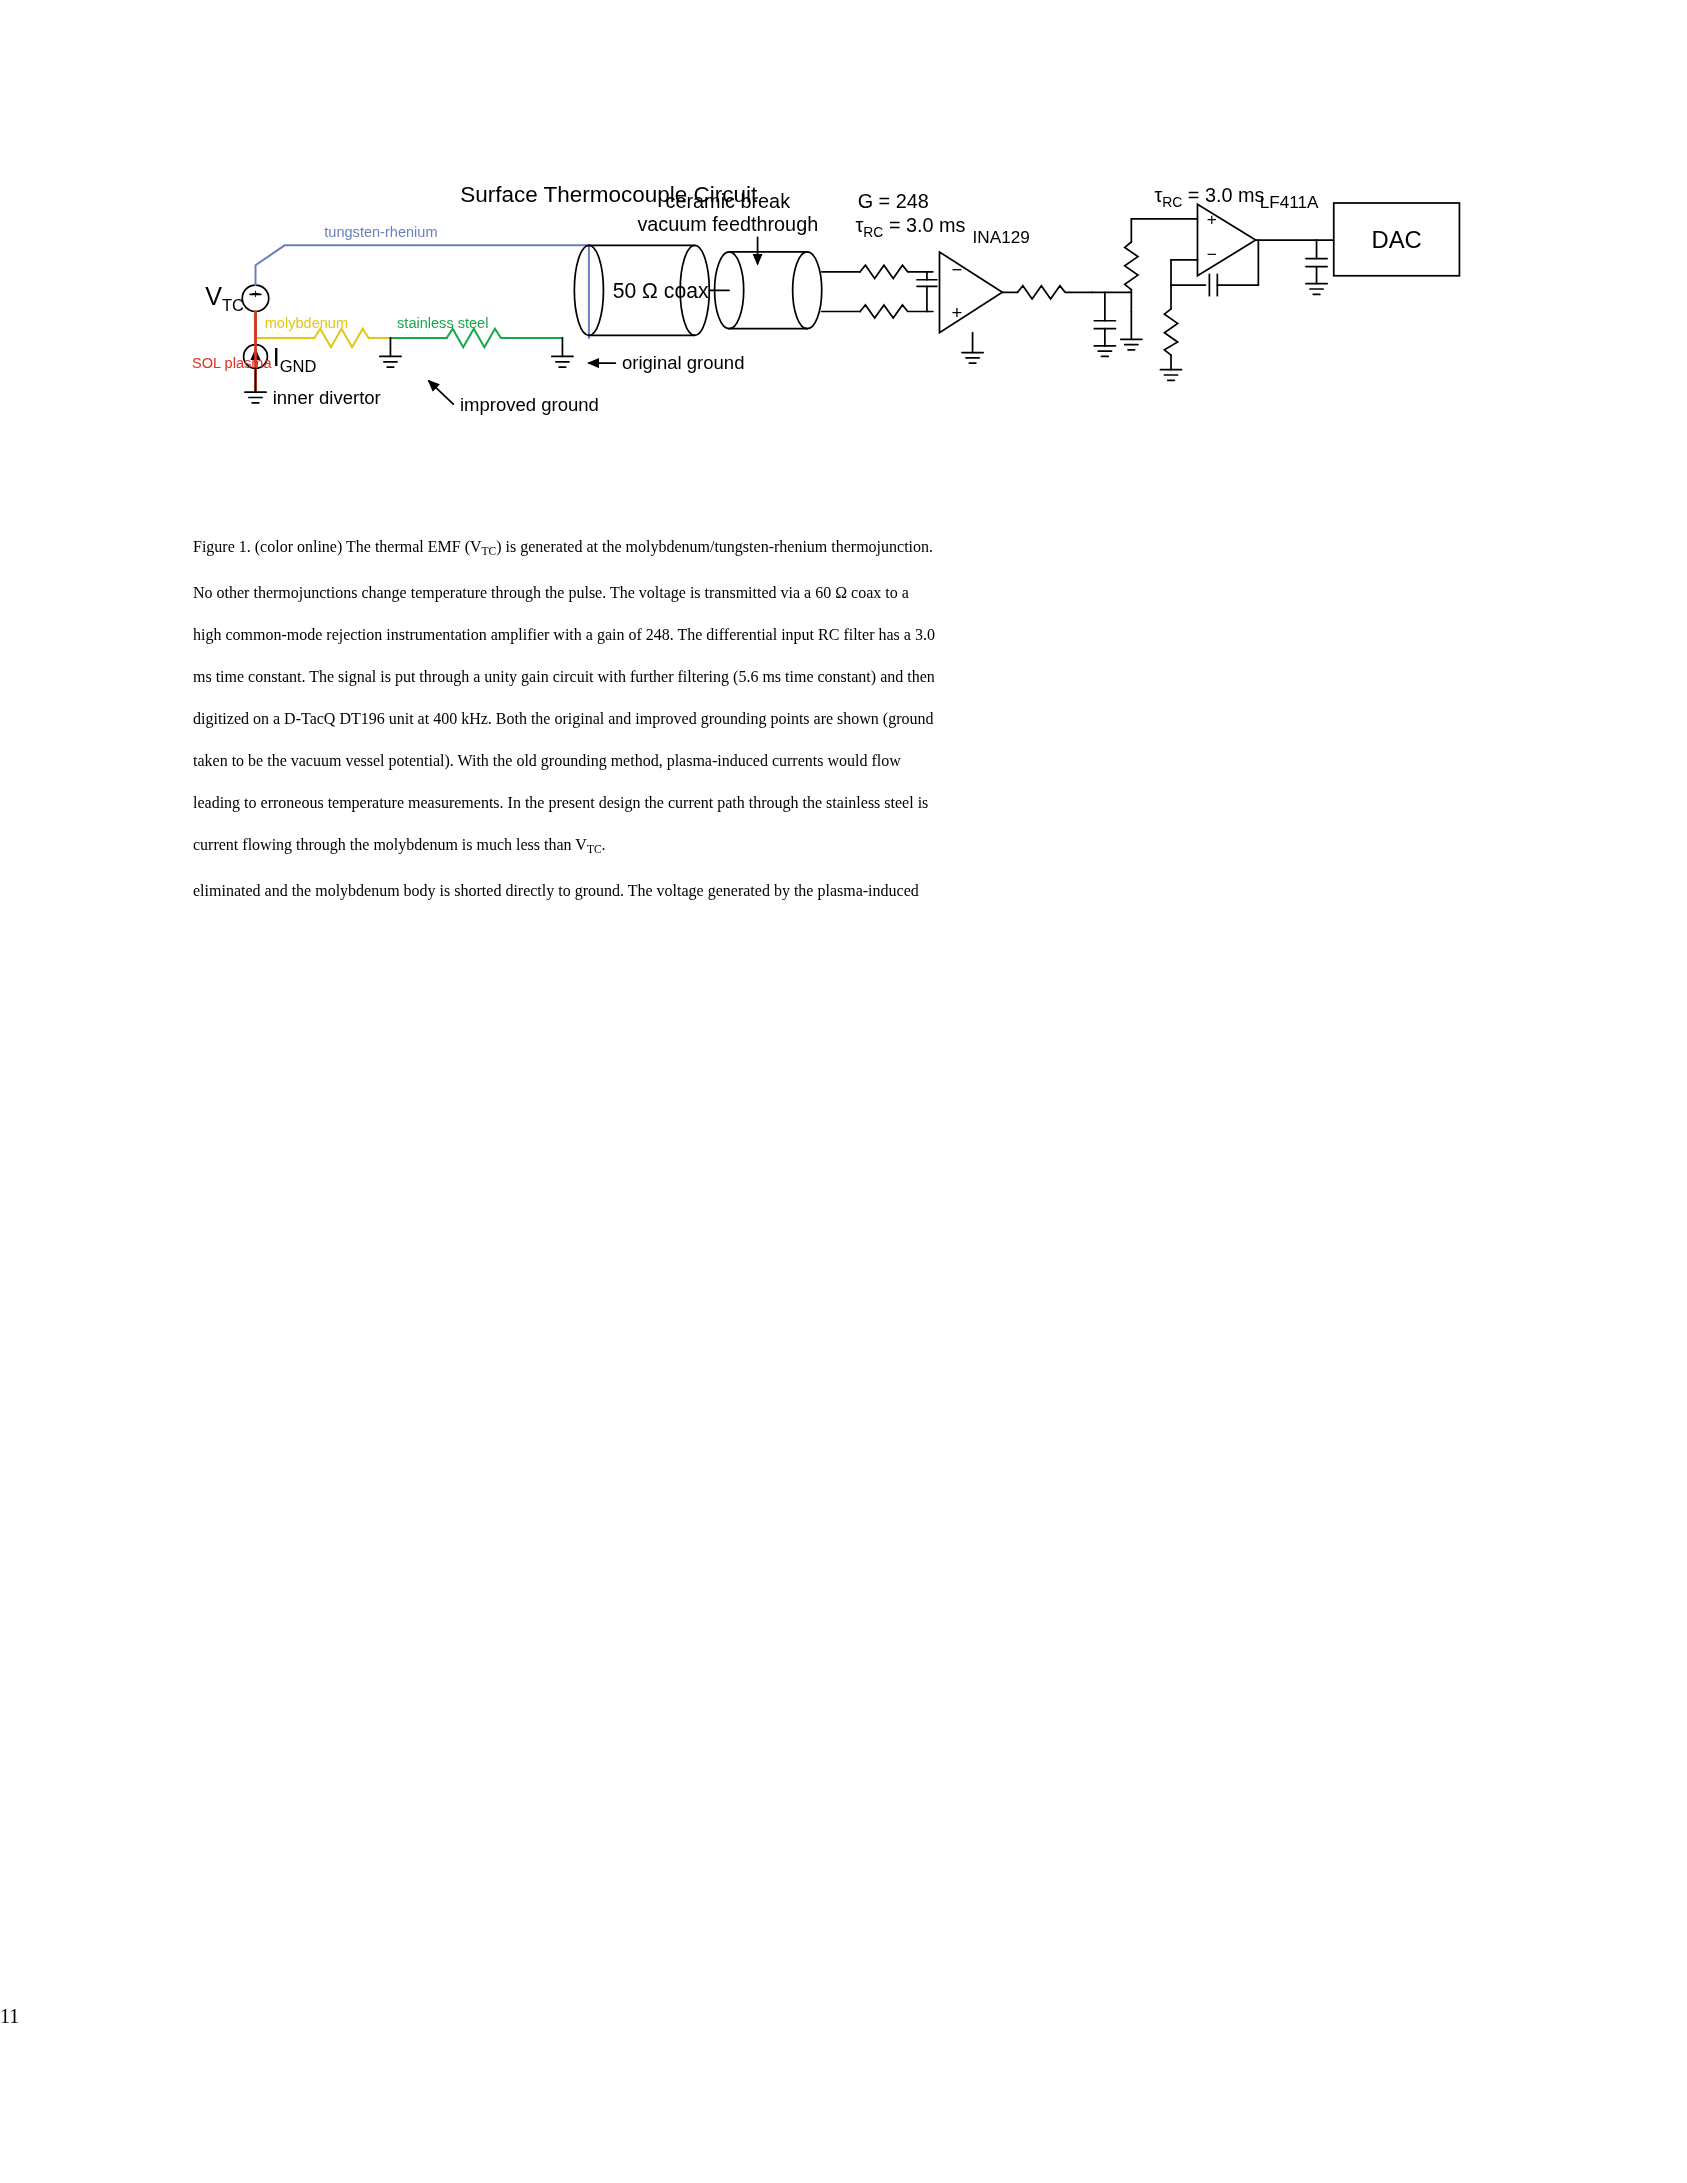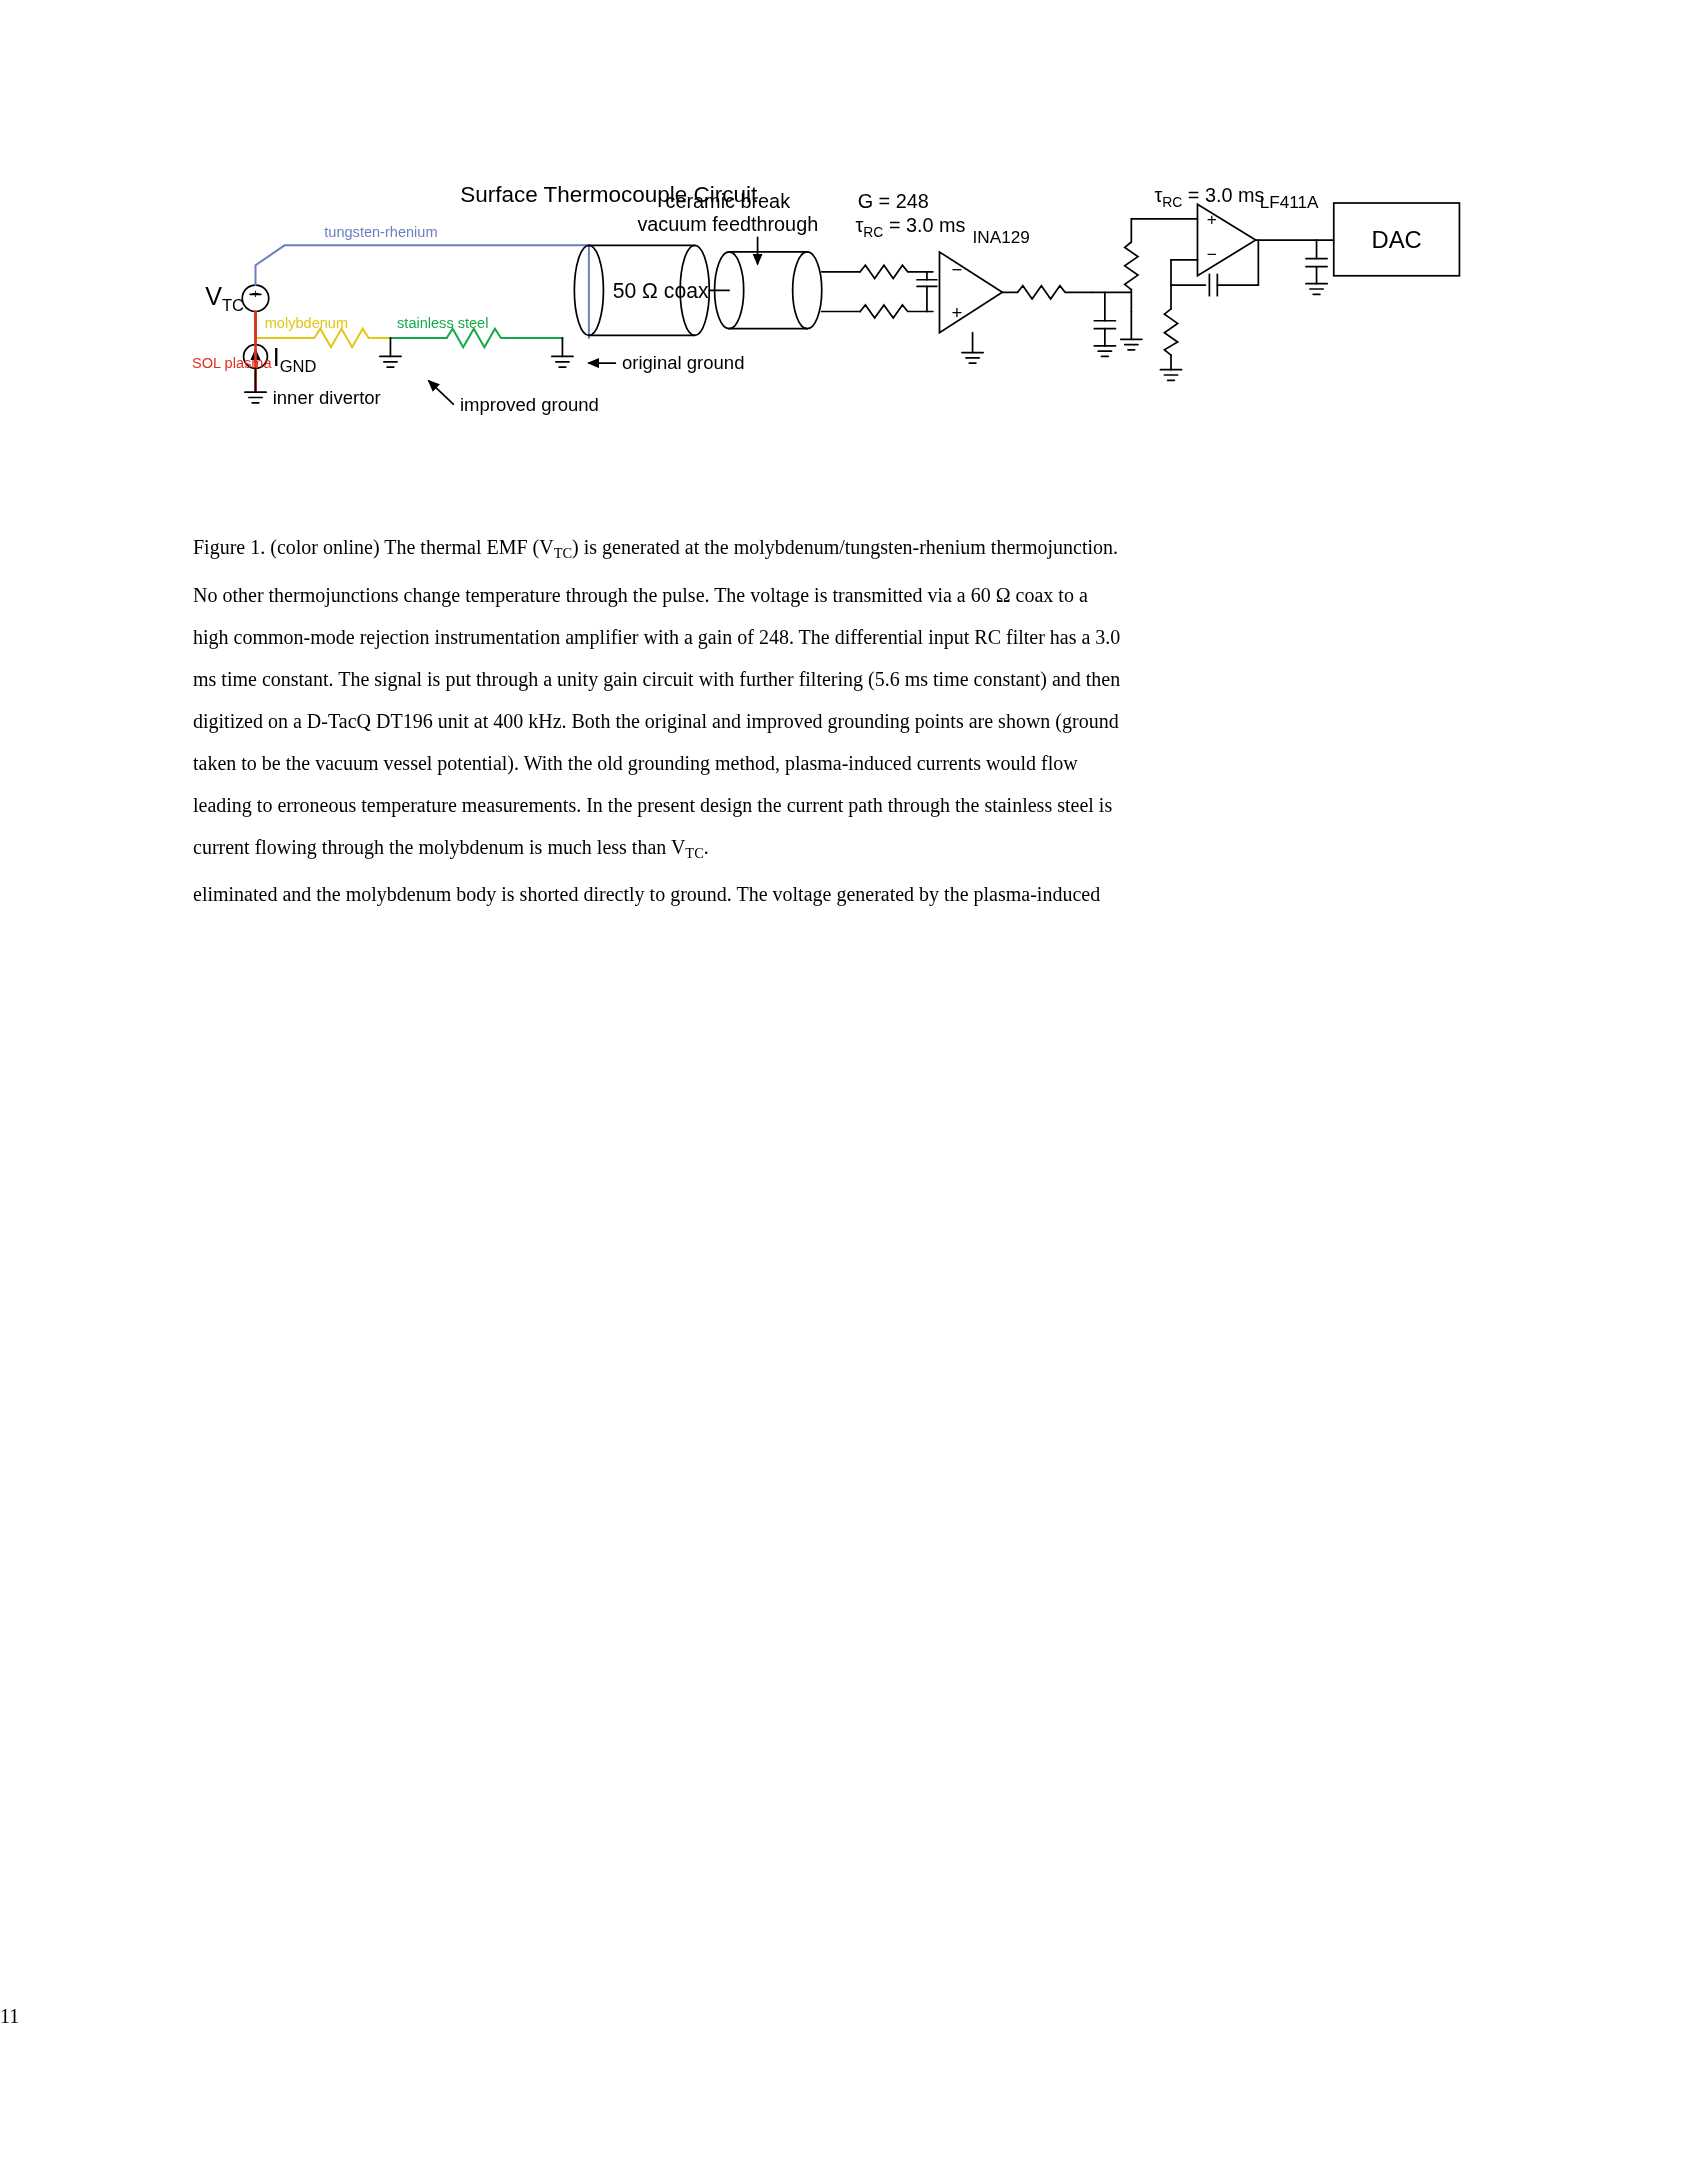--- a/index.html
+++ b/index.html
@@ -33,21 +33,21 @@
     display: block;
   }
 
   
   .caption {
     position: absolute;
     left: 193px;
     top: 526px;
     width: 1300px;
     font-family: "Liberation Serif", serif;
-    font-size: 20px;
+    font-size: 16px;
     line-height: 42px;
     text-align: justify;
     color: #000;
   }
   .caption .ln {
     display: block;
     white-space: nowrap;
   }
   sub {
     font-size: 0.72em;

